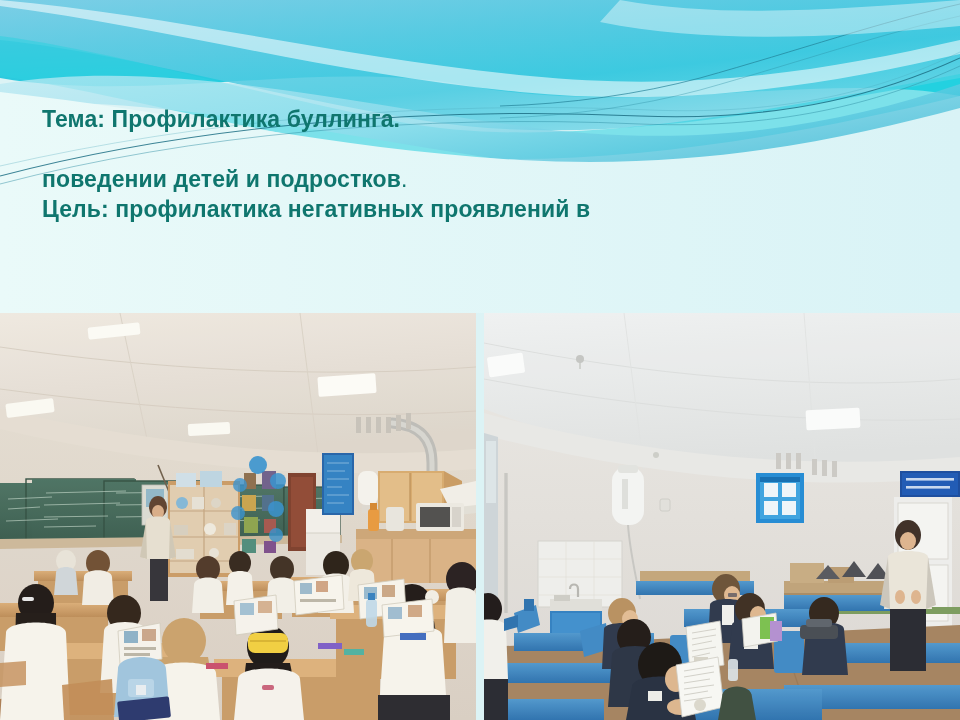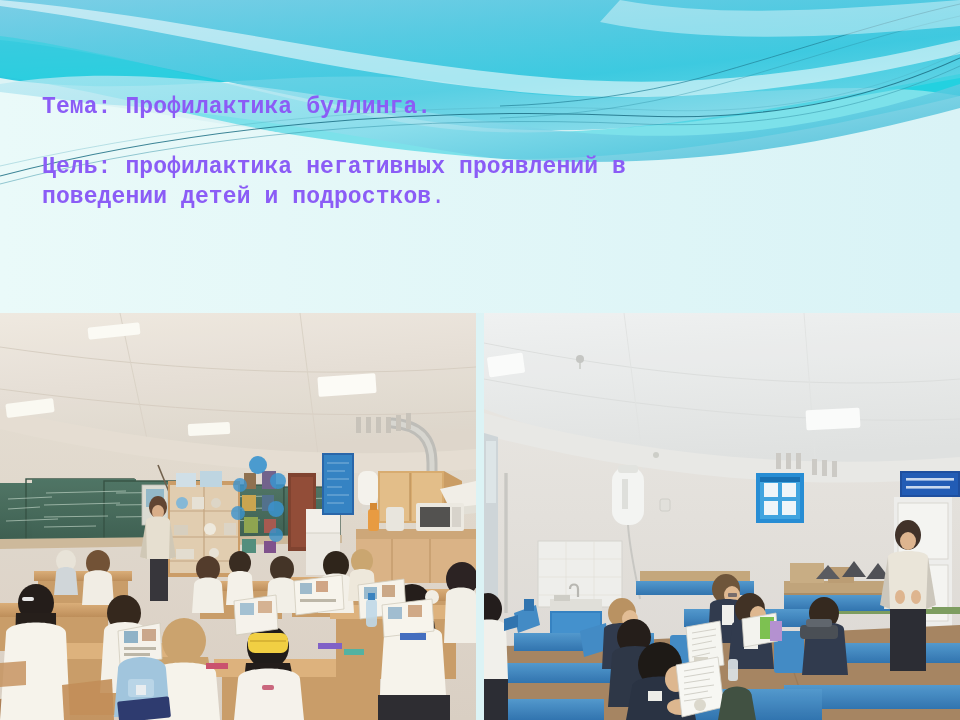--- a/index.html
+++ b/index.html
@@ -13,23 +13,22 @@
 
   
   .wave-band{
     position:absolute;left:0;top:0;width:960px;height:318px;overflow:hidden;
     background:#dcf3f5;
   }
   .wave-band svg{display:block;width:960px;height:318px;}
 
   
   .text-block{
-    position:absolute;left:42px;top:92px;width:790px;
-    color:#8b5cf6;
-    font-family:Liberation Mono, monospace;
+    position:absolute;left:42px;top:104px;width:790px;
+    color:#0f766e;
   }
   .line{
     font-weight:bold;
     font-size:23px;
     line-height:30px;
     letter-spacing:0.1px;
     white-space:pre-wrap;
   }
   .gap{height:30px;}
   .period{font-weight:normal;}
@@ -113,22 +112,22 @@
       <path d="M960,16 C880,34 800,62 700,90 C640,106 570,116 500,118" fill="none" stroke="#2b8ba1" stroke-width="0.7" opacity="0.55"></path>
 
       <path d="M620,0 C720,18 830,10 960,0 L960,26
                C830,38 710,44 600,22 Z" fill="#ffffff" opacity="0.4"></path>
     </svg>
   </div>
 
   <div class="text-block">
     <div class="line">Тема: Профилактика буллинга.</div>
     <div class="gap"></div>
+    <div class="line"><span>поведении детей и подростков</span><span class="period">.</span></div>
     <div class="line">Цель: профилактика негативных проявлений в</div>
-    <div class="line"><span>поведении детей и подростков</span><span class="period">.</span></div>
   </div>
 
   <div class="photos">
 
     <div class="photo photo-left">
       <svg viewBox="0 0 476 407" preserveAspectRatio="none" aria-hidden="true">
         <defs>
           <linearGradient id="lCeil" x1="0" y1="0" x2="0.3" y2="1">
             <stop offset="0%" stop-color="#efeae3"></stop>
               <stop offset="100%" stop-color="#ddd6cd"></stop>

